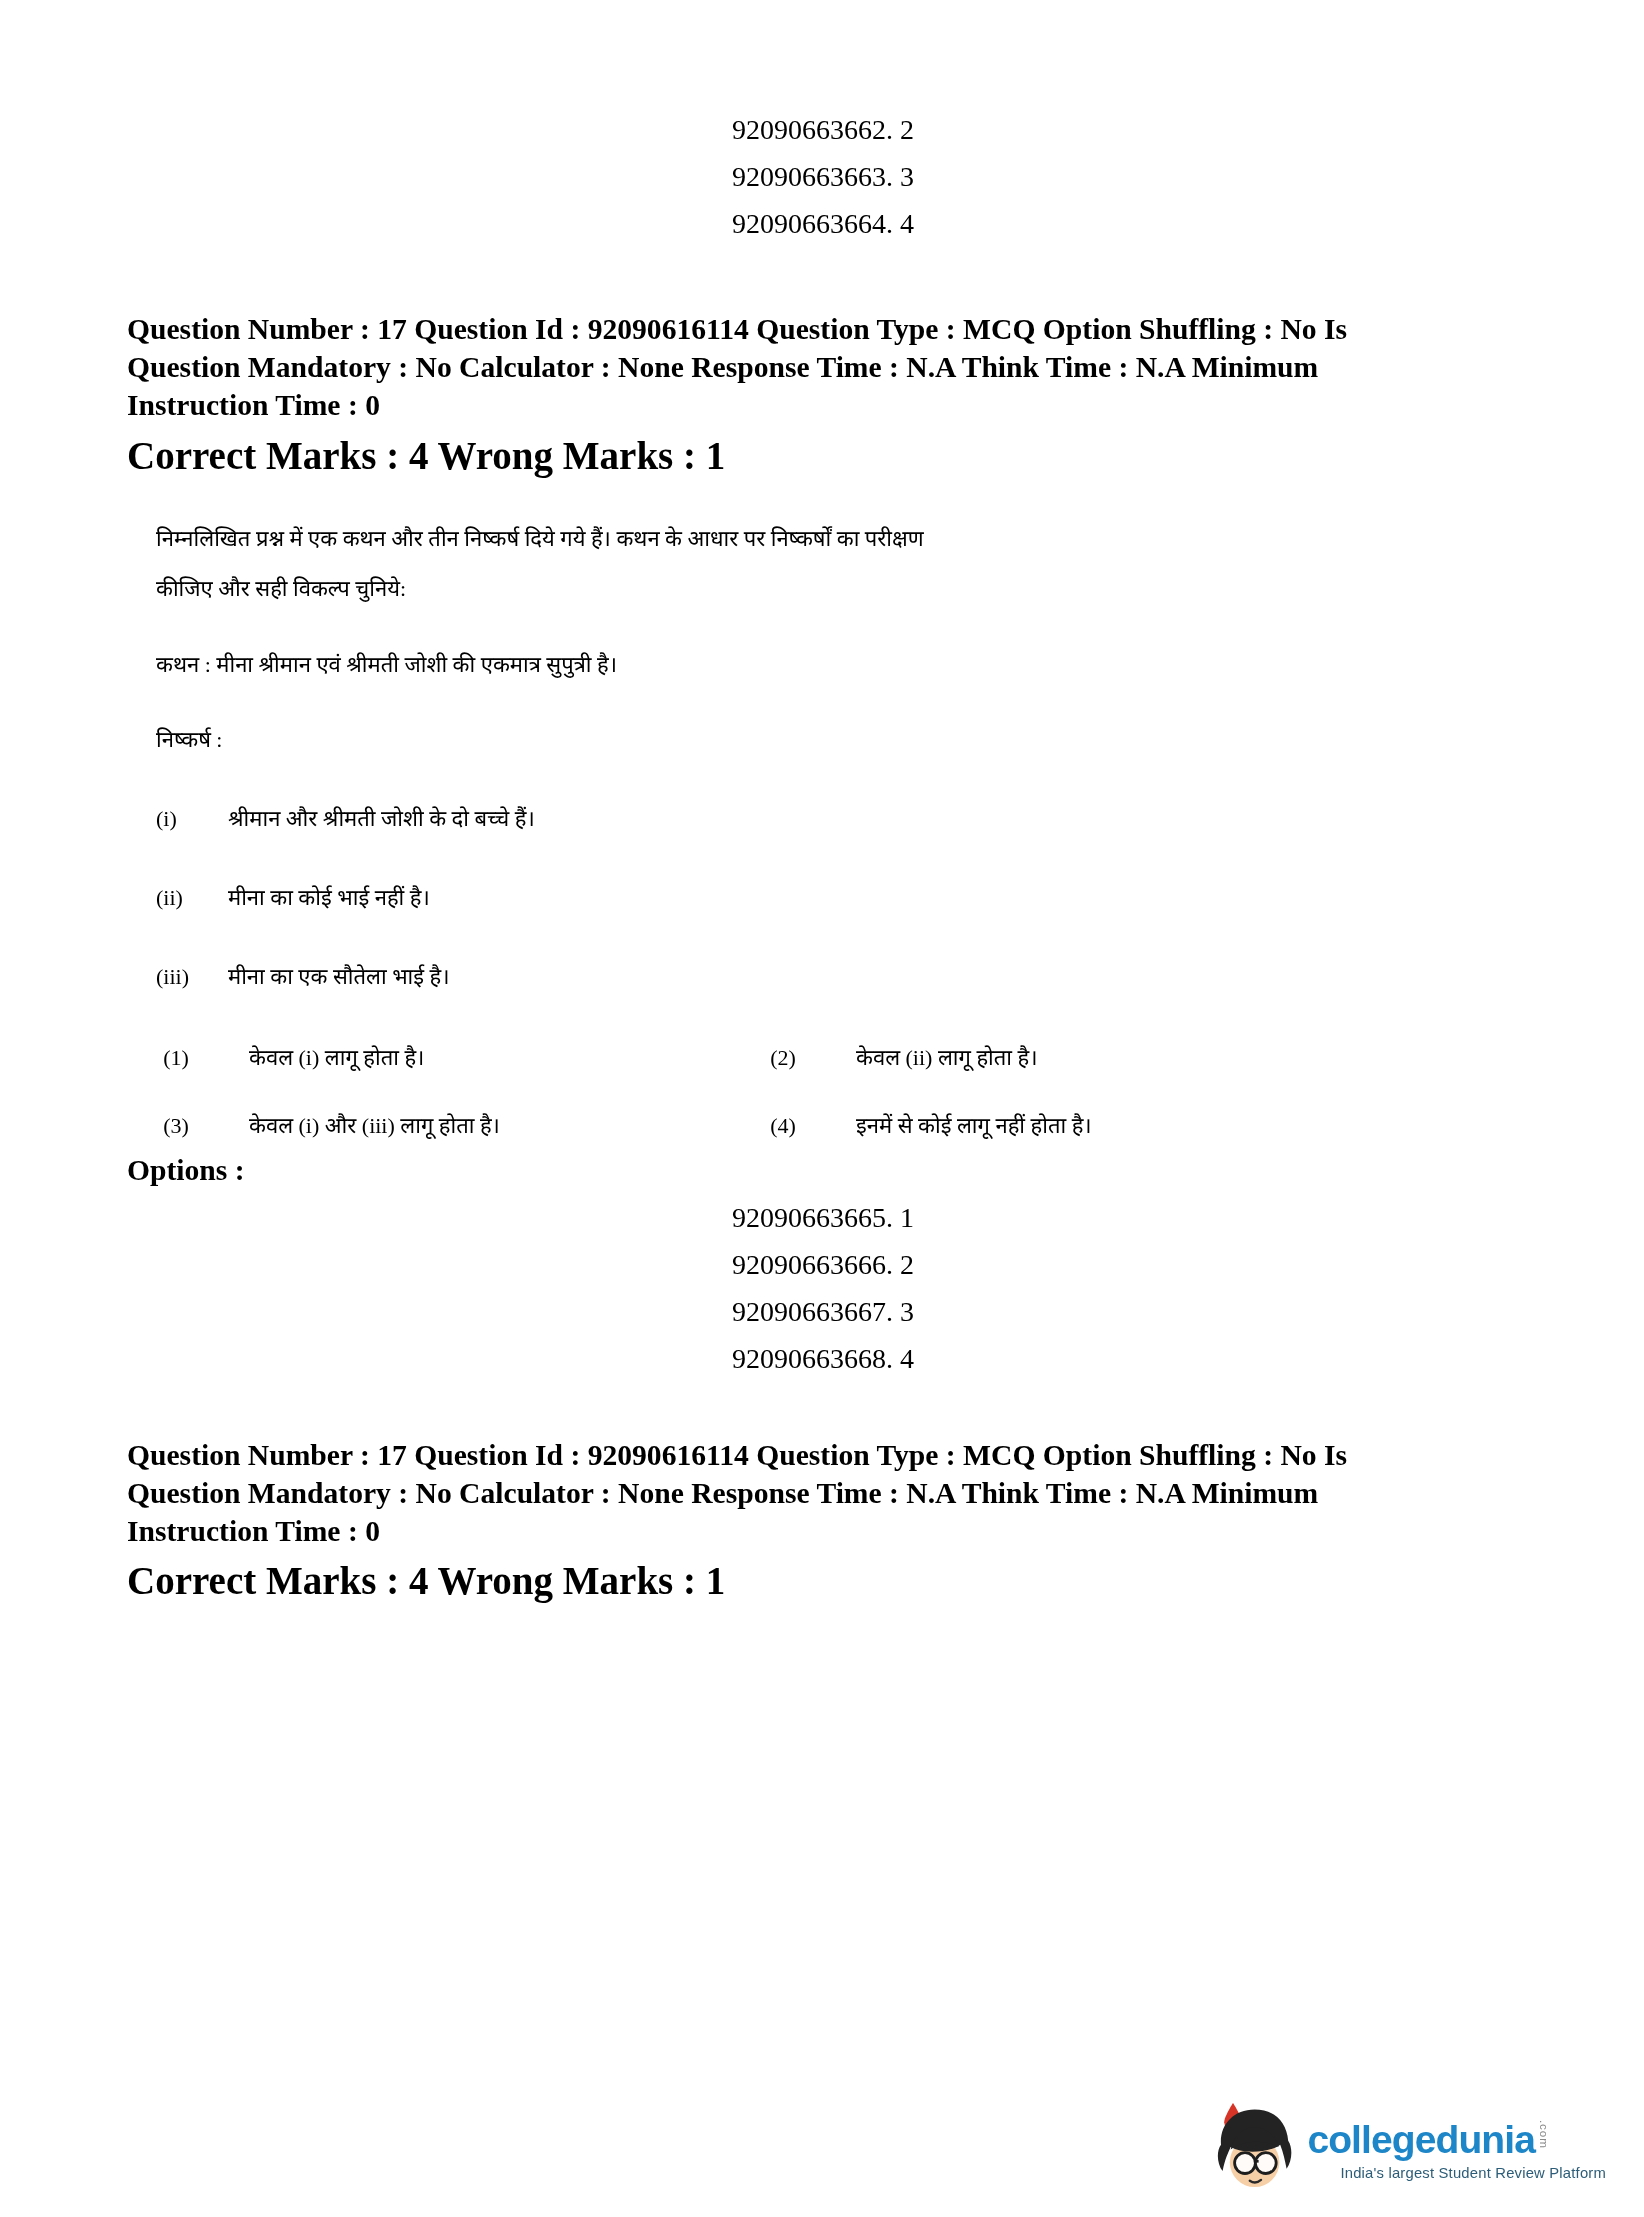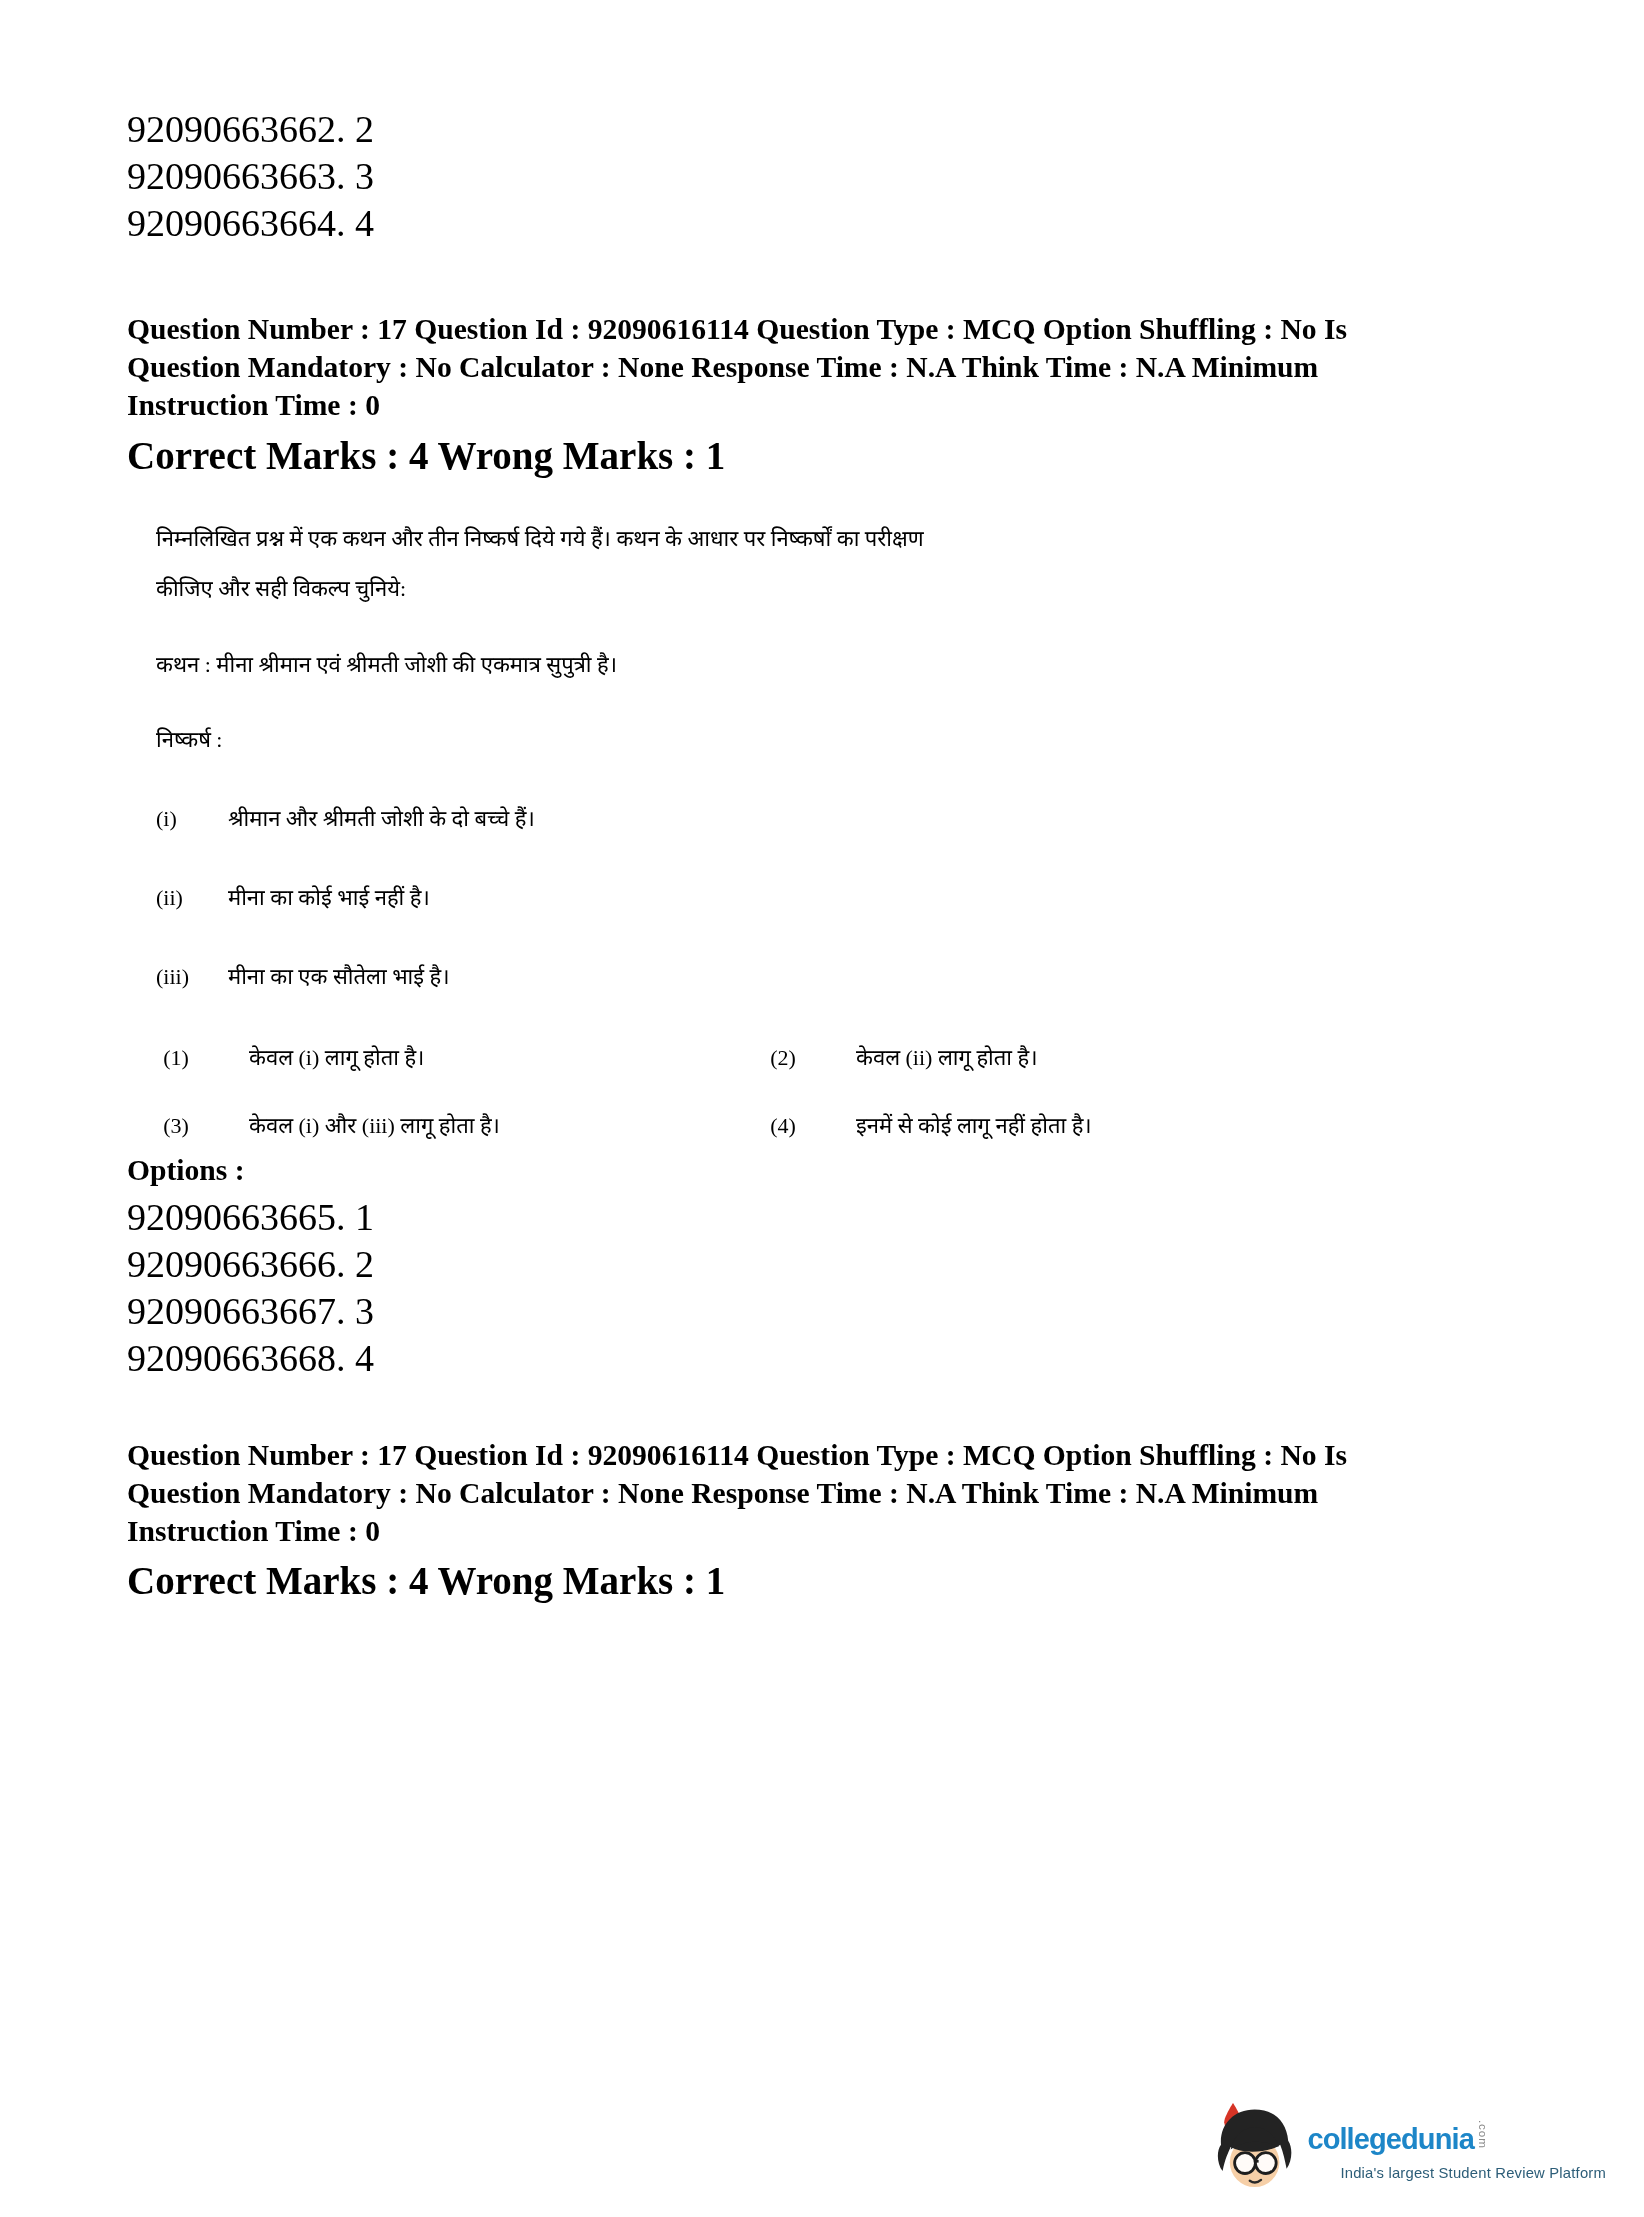--- a/index.html
+++ b/index.html
@@ -10,23 +10,24 @@
     height: 2217px;
     background: #ffffff;
     color: #000000;
     font-family: "Liberation Serif", "DejaVu Serif", serif;
     overflow: hidden;
     margin: 0 auto;
   }
   .content { padding: 106px 125px 0 127px; }
 
   .id-line {
-    font-size: 38px;
+    font-size: 28px;
     line-height: 47px;
     white-space: pre;
+    text-align: center;
   }
 
   .meta-block { margin-top: 63px; }
   .meta-line {
     font-size: 29.6px;
     font-weight: bold;
     line-height: 38px;
   }
   .marks-line {
     margin-top: 12.5px;
@@ -71,21 +72,21 @@
     bottom: 21.5px;
     display: flex;
     align-items: center;
     gap: 10.7px;
     font-family: "Liberation Sans", "DejaVu Sans", sans-serif;
   }
   .mascot { width: 88px; height: 93px; display: block; }
   .brand-col { display: flex; flex-direction: column; }
   .brand-row { display: flex; align-items: flex-start; }
   .brand-text {
-    font-size: 29px;
+    font-size: 39px;
     font-weight: bold;
     letter-spacing: -0.9px;
     color: var(--brand-color, #1d86c8);
     line-height: 45px;
   }
   .brand-suffix {
     writing-mode: vertical-rl;
     font-size: 11.6px;
     color: #8a8a8a;
     margin-left: 2.7px;

